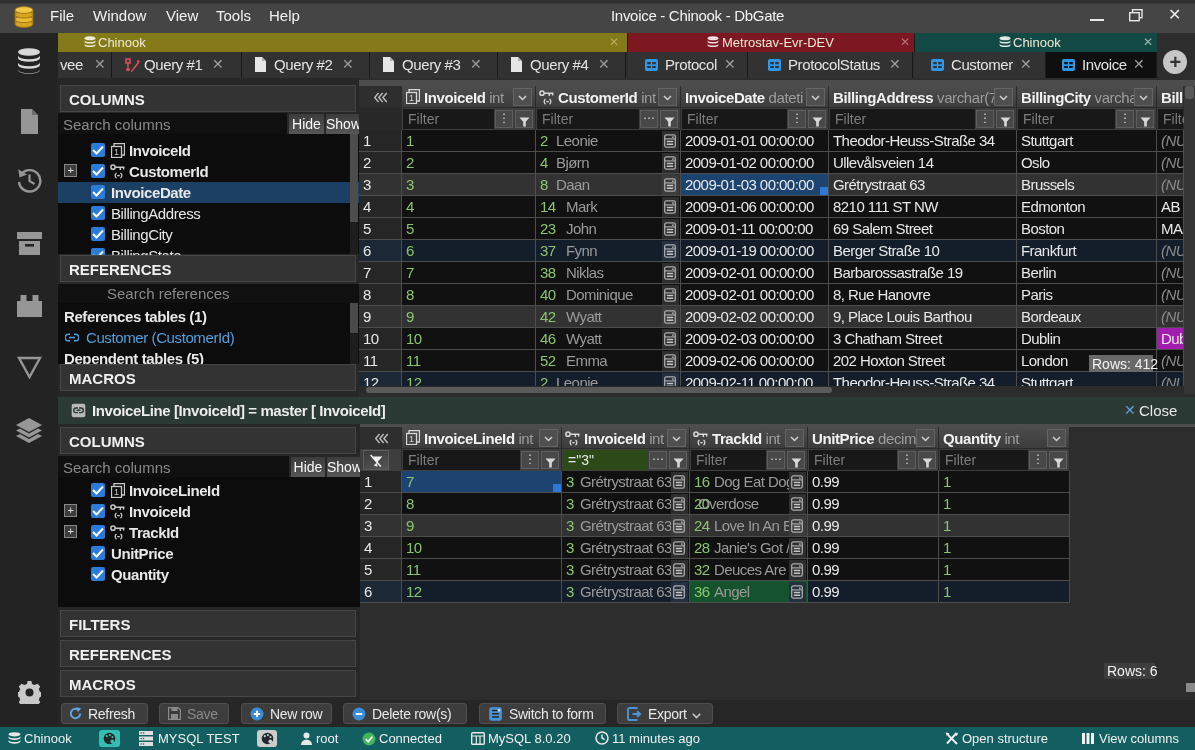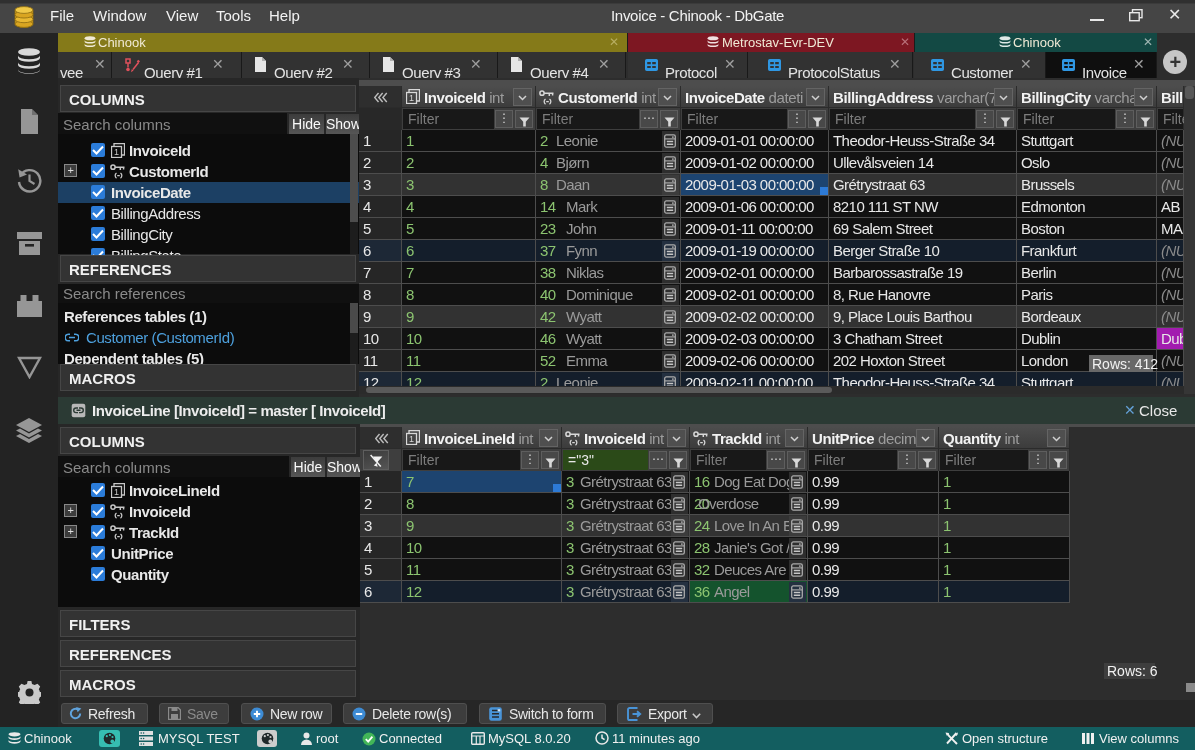--- a/index.html
+++ b/index.html
@@ -16,21 +16,21 @@
 .winbtn { position:absolute; top:6px; color:#e8e8e8; font-size:15px; }
 
 
 .grp { position:absolute; top:33px; height:19px; font-size:13px; color:#f0ead6; }
 .grp .lbl { position:absolute; top:2px; white-space:nowrap; }
 .grp .gx { position:absolute; top:2px; font-size:12px; }
 
 
 #tabrow { left:58px; top:52px; width:1137px; height:26px; background:#2d2d2d; }
 .tab { position:absolute; top:0; height:26px; background:#323232; border-right:1px solid #191919; }
-.tab .tlbl { position:absolute; top:4px; color:#e4e4e4; font-size:15px; white-space:nowrap; letter-spacing:-0.4px;margin-top:8px; }
+.tab .tlbl { position:absolute; top:4px; color:#e4e4e4; font-size:15px; white-space:nowrap; letter-spacing:-0.4px; }
 .tab .tx { position:absolute; top:4px; color:#9f9f9f; font-size:14px; }
 .tab.active { background:#0f0f0f; }
 
 
 #sidebar { left:0; top:33px; width:58px; height:694px; background:#232323; }
 
 
 .panel-bg { background:#272727; }
 .sect-hdr { position:absolute; left:2px; width:296px; height:27px; background:#333333;
   border:1px solid #464646; color:#f0f0f0; font-weight:bold; font-size:15px; }
@@ -344,21 +344,21 @@
         <span class="lbl" style="left:53px;">BillingState</span>
       </div>
       <div style="position:absolute; right:1px; top:0; width:8px; height:120px; background:#1d1d1d;">
           <div style="position:absolute;left:0;top:0;width:8px;height:88px;background:#4d4d4d;"></div>
         </div>
     </div>
     <div class="sect-hdr" style="top:177px;">
         <span>REFERENCES</span>
       </div>
     <div class="search-input" style="left:0; top:206px; width:301px; height:19px;">
-        <span style="top:1px;">Search references</span>
+        <span style="top:1px;margin-left:44px;">Search references</span>
       </div>
     <div class="list-bg" style="left:0; top:225px; width:301px; height:61px;">
       <div class="trow" style="top:3px;">
           <span class="lbl" style="left:6px; font-weight:bold;">References tables (1)</span>
         </div>
       <div class="trow" style="top:24px;text-align:center;">
         <svg class="icon" style="left:7px;top:6px;" width="14" height="9" viewBox="0 0 14 9">
             <g stroke="#4da0dd" stroke-width="1.5" fill="none">
               <path d="M5 1.2 H3.5 a3.3 3.3 0 0 0 0 6.6 H5 M9 1.2 h1.5 a3.3 3.3 0 0 1 0 6.6 H9 M4 4.5 H10"></path>
             </g>

